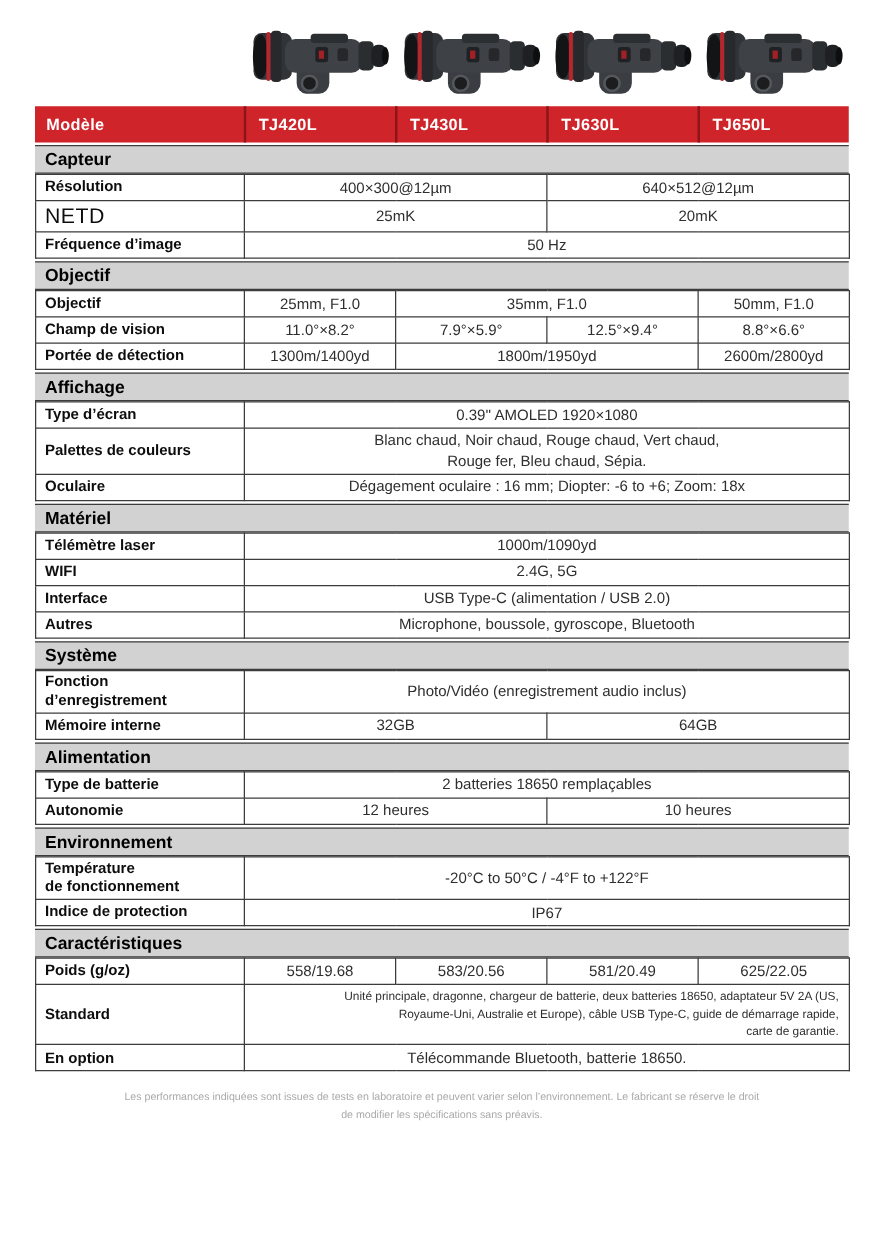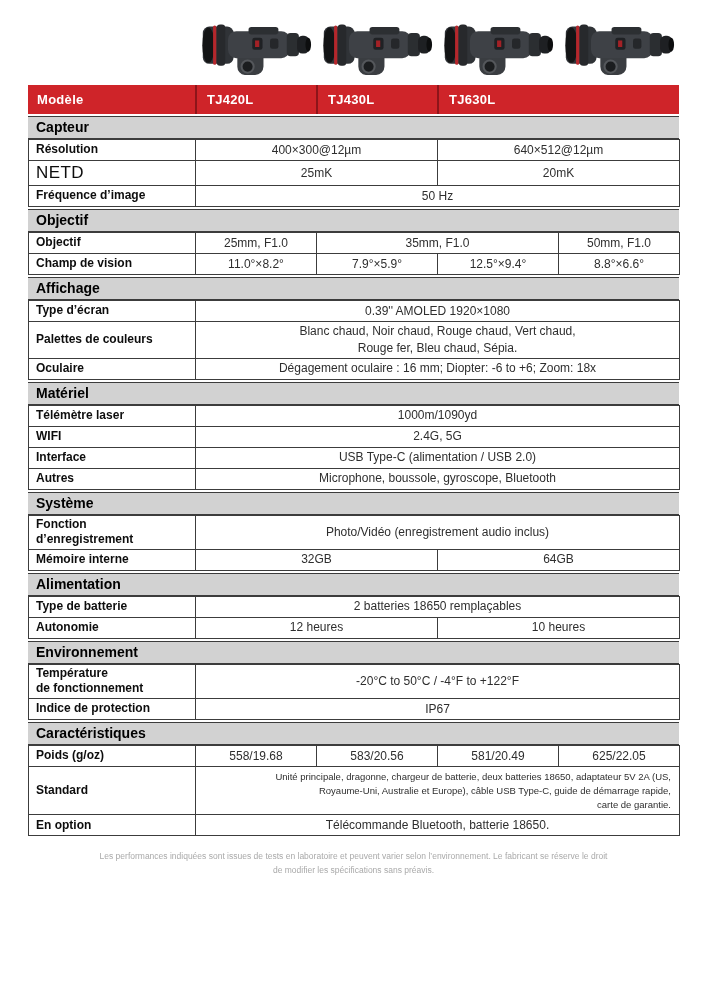--- a/index.html
+++ b/index.html
@@ -87,20 +87,21 @@
           <use href="#mono"></use>
         </svg>
     </div>
   </div>
 
   <div class="model-header">
     <div class="mh-cell mh-label">Modèle</div>
     <div class="mh-cell">TJ420L</div>
     <div class="mh-cell">TJ430L</div>
     <div class="mh-cell">TJ630L</div>
+    <div class="mh-cell">TJ650L</div>
   </div>
 
   <div class="section">
     <div class="section-bar">Capteur</div>
     <table class="spec">
       <colgroup>
           <col style="width:167px">
           <col style="width:121px">
           <col style="width:121px">
           <col style="width:121px">
@@ -142,20 +143,26 @@
         <td class="val" colspan="2">35mm, F1.0</td>
         <td class="val">50mm, F1.0</td>
       </tr>
       <tr>
         <td class="label">Champ de vision</td>
         <td class="val">11.0°×8.2°</td>
         <td class="val">7.9°×5.9°</td>
         <td class="val">12.5°×9.4°</td>
         <td class="val">8.8°×6.6°</td>
       </tr>
+      <tr>
+        <td class="label">Portée de détection</td>
+        <td class="val">1300m/1400yd</td>
+        <td class="val" colspan="2">1800m/1950yd</td>
+        <td class="val">2600m/2800yd</td>
+      </tr>
     </tbody>
       </table>
   </div>
 
   <div class="section">
     <div class="section-bar">Affichage</div>
     <table class="spec">
       <colgroup>
           <col style="width:167px">
           <col style="width:121px">

